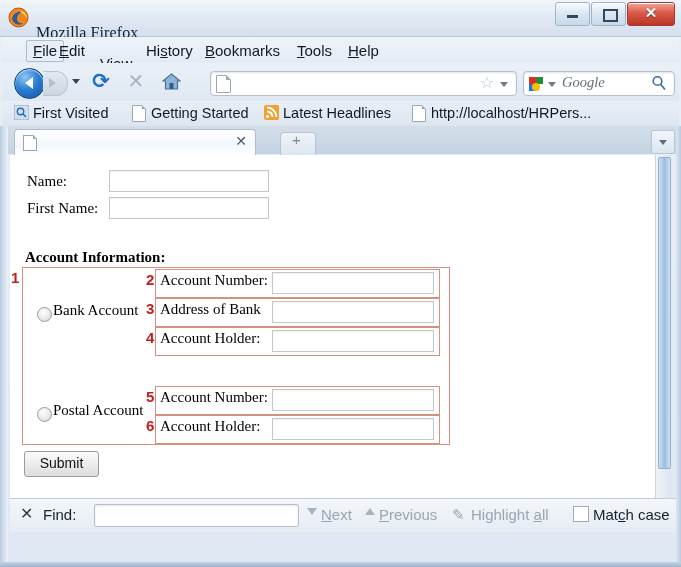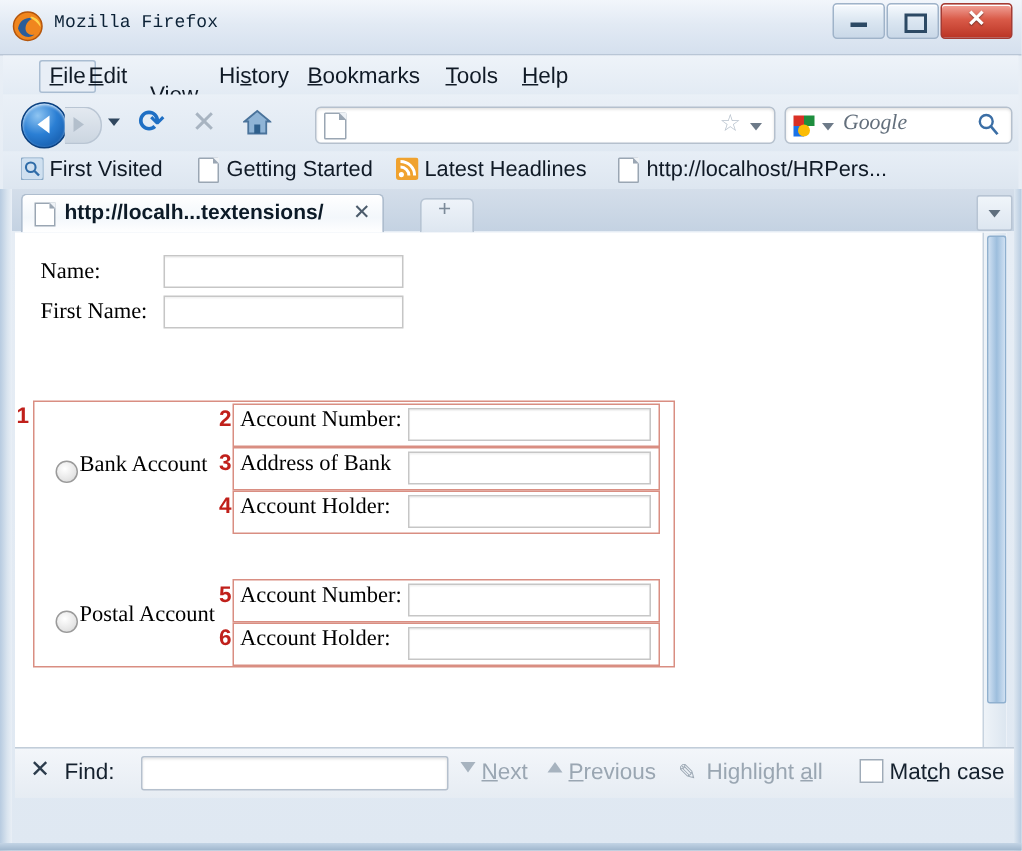--- a/index.html
+++ b/index.html
@@ -15,23 +15,23 @@
   
   .titlebar{
     position:absolute;left:0;top:0;width:681px;height:36px;
     background:linear-gradient(180deg,#f2f6fb 0%,#e2eaf4 45%,#d5e0ee 100%);
     border-bottom:1px solid #b9c6d6;
   }
   .ff-icon{
     position:absolute;left:8px;top:7px;width:21px;height:21px;
   }
   .title-text{
-    position:absolute;left:36px;top:8px;
-    font-size:12px;color:#0b2136;letter-spacing:.1px;
-    font-family:Liberation Mono, monospace;
+    position:absolute;left:36px;top:24px;
+    font-size:16px;color:#0b2136;letter-spacing:.1px;
+    font-family:Liberation Serif, serif;
   }
   .winbtns{position:absolute;right:6px;top:2px;height:26px;display:flex;}
   .wb{
     width:33px;height:22px;margin-left:1px;
     border:1px solid #9fb3c9;border-radius:3px;
     background:linear-gradient(180deg,#f6fafe 0%,#dbe6f1 50%,#c9d8e8 100%);
     position:relative;box-shadow:inset 0 1px 0 #ffffff;
   }
   .wb.close{
     width:46px;
@@ -386,36 +386,36 @@
     </div>
     <div class="bm" style="left:410px;">
       <span class="ic ic-doc"></span>
       <span class="lb">http://localhost/HRPers...</span>
     </div>
   </div>
 
   <div class="tabbar">
     <div class="tab">
       <span class="ic"></span>
-      <span class="tt">http://localh...textensions/</span>
       <span class="tx">✕</span>
     </div>
     <div class="tab-new"></div>
     <div class="tab-list"></div>
   </div>
 
   <div class="content">
     <div class="page">
 
       <div class="lbl" style="left:17px;top:18px;">Name:</div>
       <div class="txt" style="left:99px;top:15px;width:158px;"></div>
 
       <div class="lbl" style="left:17px;top:45px;">First Name:</div>
       <div class="txt" style="left:99px;top:42px;width:158px;"></div>
 
+      <div class="section-title">Account Information:</div>
 
       <div class="outer-box"></div>
 
       <div class="num" style="left:1px;top:114px;">1</div>
 
       <div class="radio" style="left:27px;top:152px;"></div>
       <div class="lbl" style="left:43px;top:147px;">Bank Account</div>
 
       <div class="num" style="left:136px;top:116px;">2</div>
       <div class="row-box" style="left:145px;top:114px;width:283px;"></div>
@@ -438,20 +438,21 @@
       <div class="num" style="left:136px;top:233px;">5</div>
       <div class="row-box" style="left:145px;top:231px;width:283px;"></div>
       <div class="lbl" style="left:150px;top:234px;">Account Number:</div>
       <div class="txt" style="left:262px;top:234px;width:160px;"></div>
 
       <div class="num" style="left:136px;top:262px;">6</div>
       <div class="row-box" style="left:145px;top:260px;width:283px;"></div>
       <div class="lbl" style="left:150px;top:263px;">Account Holder:</div>
       <div class="txt" style="left:262px;top:263px;width:160px;"></div>
 
+      <div class="submit">Submit</div>
     </div>
 
     <div class="vscroll">
       <div class="vthumb"></div>
     </div>
   </div>
 
   <div class="findbar">
     <span class="find-close">✕</span>
     <span class="find-label">Find:</span>

